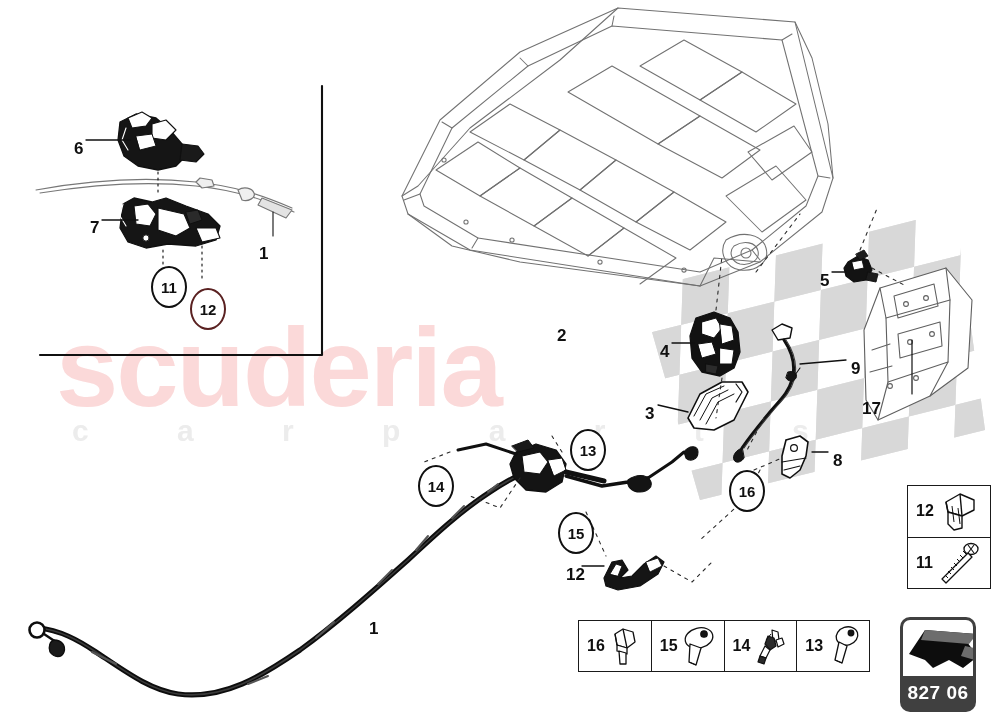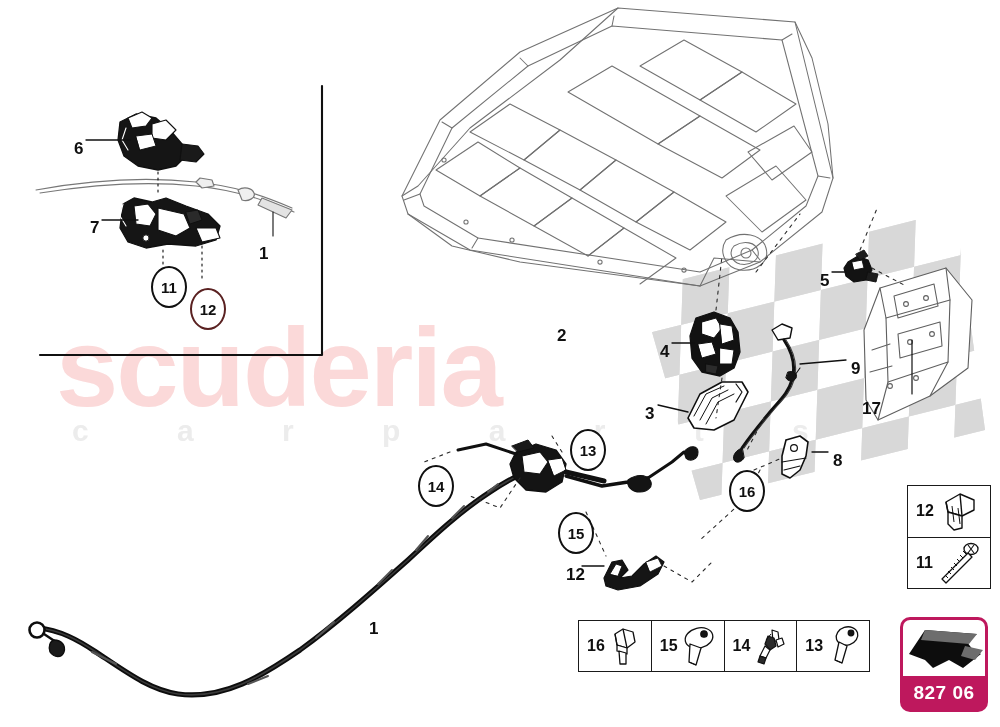--- a/index.html
+++ b/index.html
@@ -48,22 +48,22 @@
   #legend-h{ left:578px; top:620px; width:292px; height:52px; flex-direction:row; }
   #legend-h .cell{ flex:1; display:flex; align-items:center; position:relative;
                    box-sizing:border-box; }
   #legend-h .cell + .cell{ border-left:1.6px solid #1a1a1a; }
   .cell .num{ font-size:16px; font-weight:700; color:#101010; margin-left:8px; }
   .cell .art{ position:absolute; right:4px; top:50%; transform:translateY(-50%);
               width:46px; height:44px; }
   #legend-v .cell .art{ right:6px; width:52px; height:46px; }
 
   
-  #badge{ position:absolute; left:900px; top:617px; width:88px; height:95px;
-          border-radius:10px; background:#be185d; box-sizing:border-box;
+  #badge{ position:absolute; left:900px; top:617px; width:76px; height:95px;
+          border-radius:10px; background:#404040; box-sizing:border-box;
           padding:3px; }
   #badge .pic{ width:100%; height:56px; background:#ffffff; border-radius:7px 7px 0 0;
                position:relative; overflow:hidden; }
   #badge .cap{ height:33px; display:flex; align-items:center; justify-content:center;
                color:#ffffff; font-size:19px; font-weight:700; letter-spacing:0.5px; }
 </style>
 </head>
 <body>
 
 <div id="stage">

